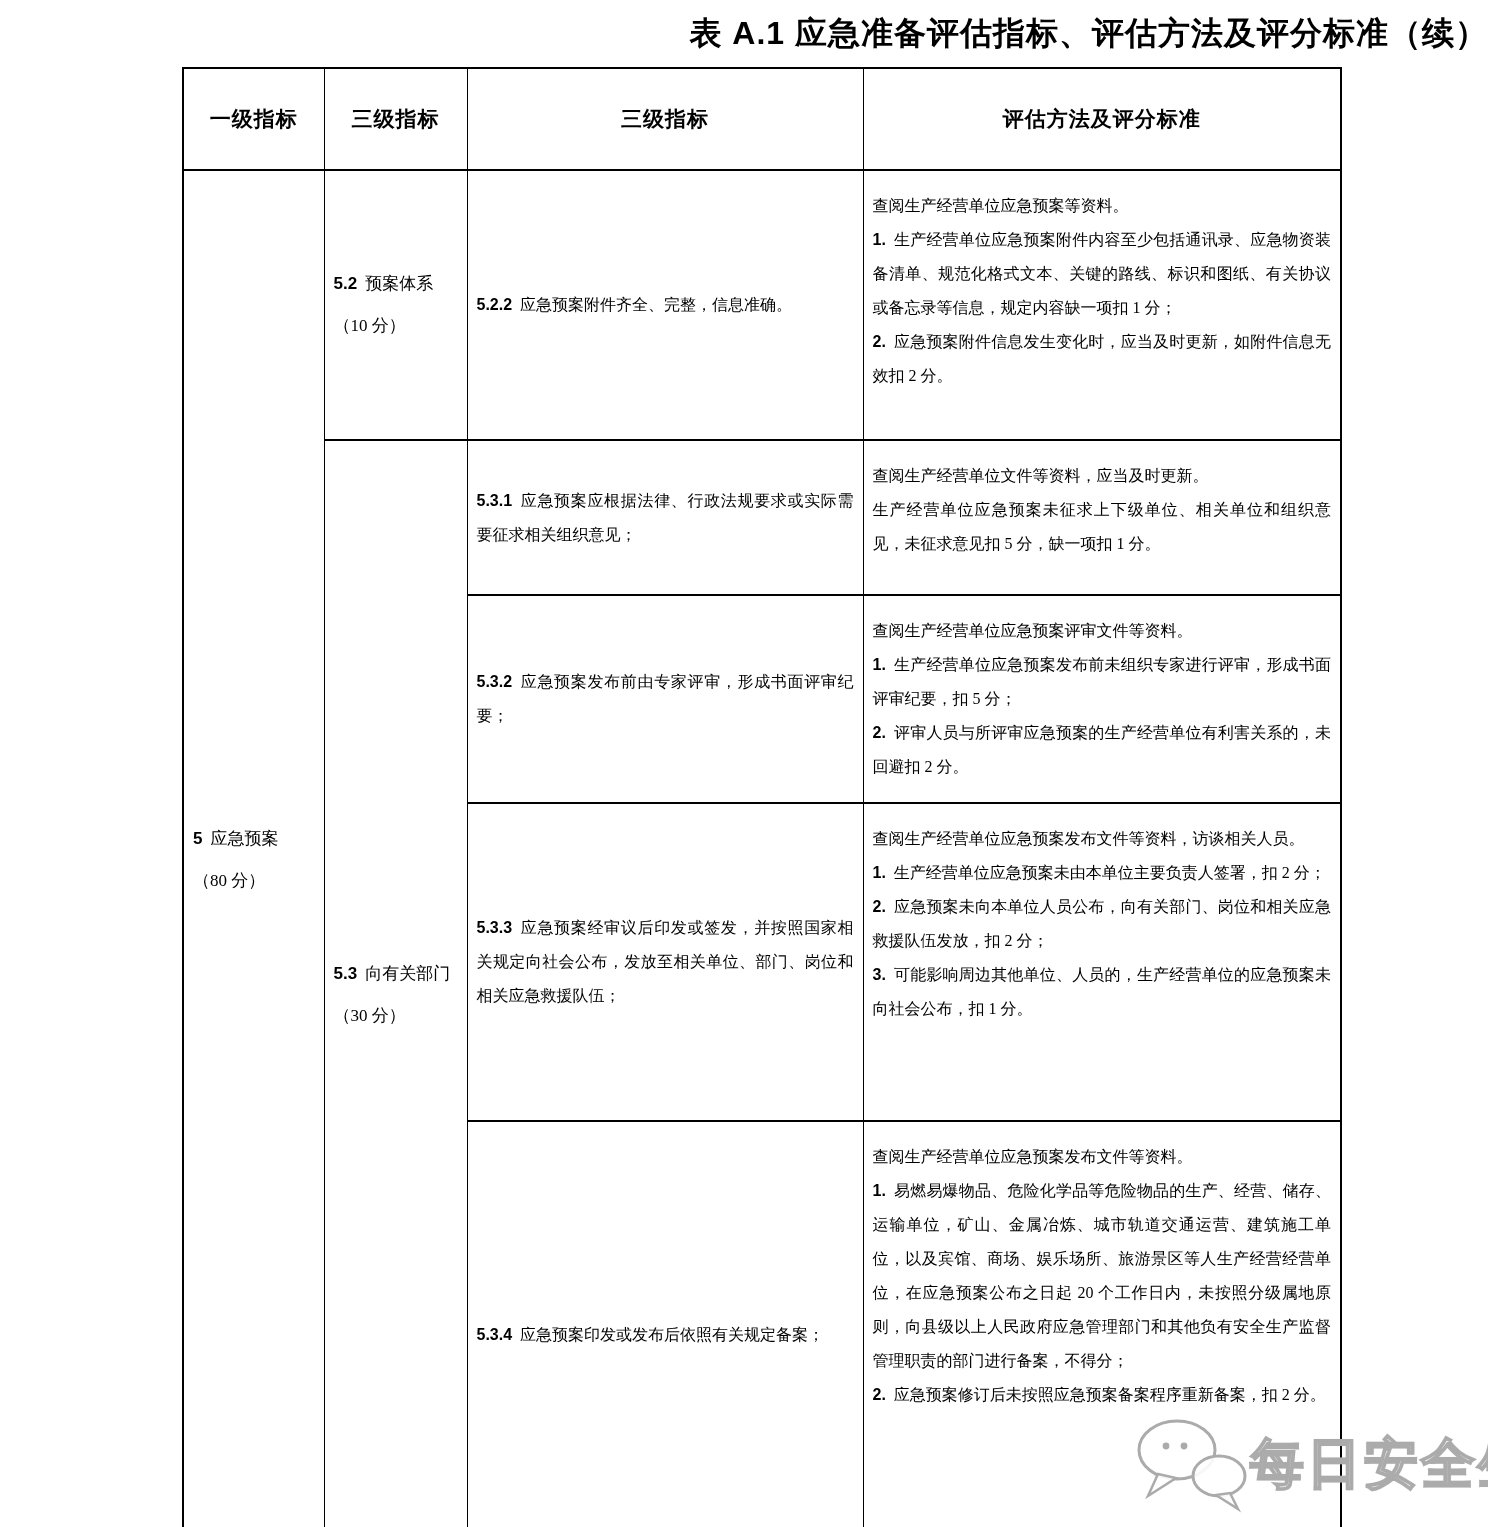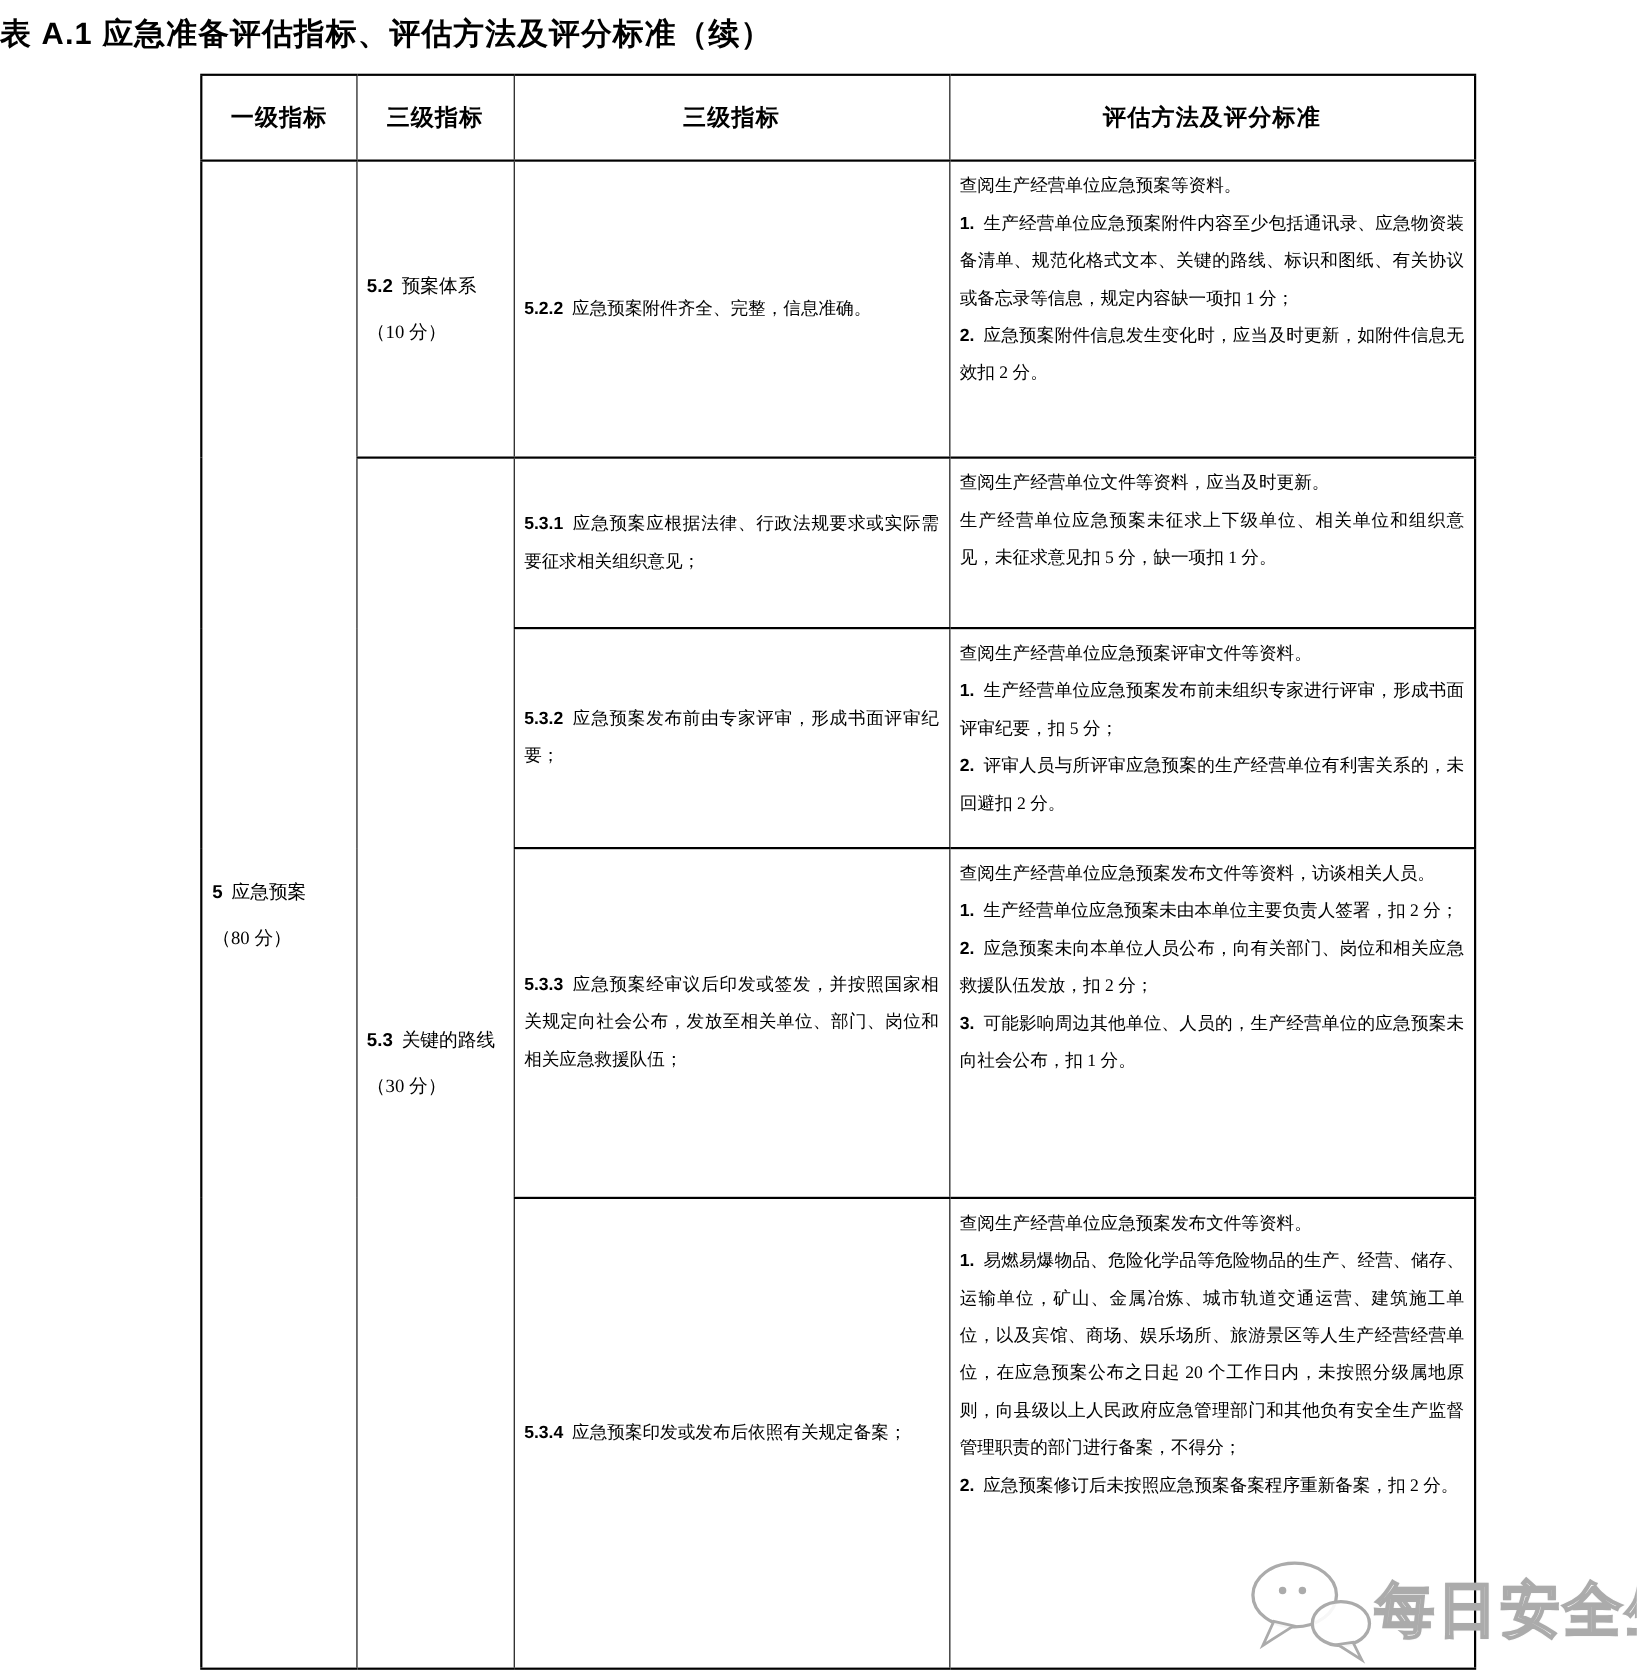--- a/index.html
+++ b/index.html
@@ -15,44 +15,44 @@
     font-family: "Liberation Serif", "DejaVu Serif", serif;
     color: #000000;
   }
 
   .doc-title {
     position: absolute;
     top: 12px;
     left: 0;
     width: 100%;
     margin: 0;
-    text-align: left;
-    font-family: "Liberation Sans", "DejaVu Sans", sans-serif;
-    font-weight: bold;
-    font-size: 28px;
+    text-align: right;
+    font-family: "Liberation Sans", "DejaVu Sans", sans-serif;
+    font-weight: bold;
+    font-size: 32px;
     letter-spacing: 1px;
   }
 
   table.eval-table {
     position: absolute;
     left: 182px;
     top: 67px;
     width: 1158px;
     border-collapse: collapse;
     table-layout: fixed;
     border: 2px solid #000;
     background: #fff;
   }
   .eval-table th,
   .eval-table td {
     border-left: 1px solid #000;
     border-right: 1px solid #000;
     border-top: 2px solid #000;
     border-bottom: 2px solid #000;
-    padding: 6px 9px;
+    padding: 18px 9px;
     vertical-align: middle;
     overflow: hidden;
   }
   .eval-table th {
     height: 64px;
     font-family: "Liberation Sans", "DejaVu Sans", sans-serif;
     font-weight: bold;
     font-size: 21px;
     text-align: center;
     letter-spacing: 1px;
@@ -148,21 +148,21 @@
       </td>
       <td class="c4">
         <p><span>查阅生产经营单位应急预案等资料。</span></p>
         <p><span class="num">1.</span><span>生产经营单位应急预案附件内容至少包括通讯录、应急物资装备清单、规范化格式文本、关键的路线、标识和图纸、有关协议或备忘录等信息，规定内容缺一项扣 1 分；</span></p>
         <p><span class="num">2.</span><span>应急预案附件信息发生变化时，应当及时更新，如附件信息无效扣 2 分。</span></p>
       </td>
     </tr>
 
     <tr class="r1">
       <td class="c2 lv" rowspan="4">
-        <p><span class="num">5.3</span><span>关键的路线</span></p>
+        <p><span class="num">5.3</span><span>向有关部门</span></p>
         <p>（30 分）</p>
       </td>
       <td class="c3">
         <p><span class="num">5.3.1</span><span>应急预案应根据法律、行政法规要求或实际需要征求相关组织意见；</span></p>
       </td>
       <td class="c4">
         <p><span>查阅生产经营单位文件等资料，应当及时更新。</span></p>
         <p><span>生产经营单位应急预案未征求上下级单位、相关单位和组织意见，未征求意见扣 5 分，缺一项扣 1 分。</span></p>
       </td>
     </tr>

